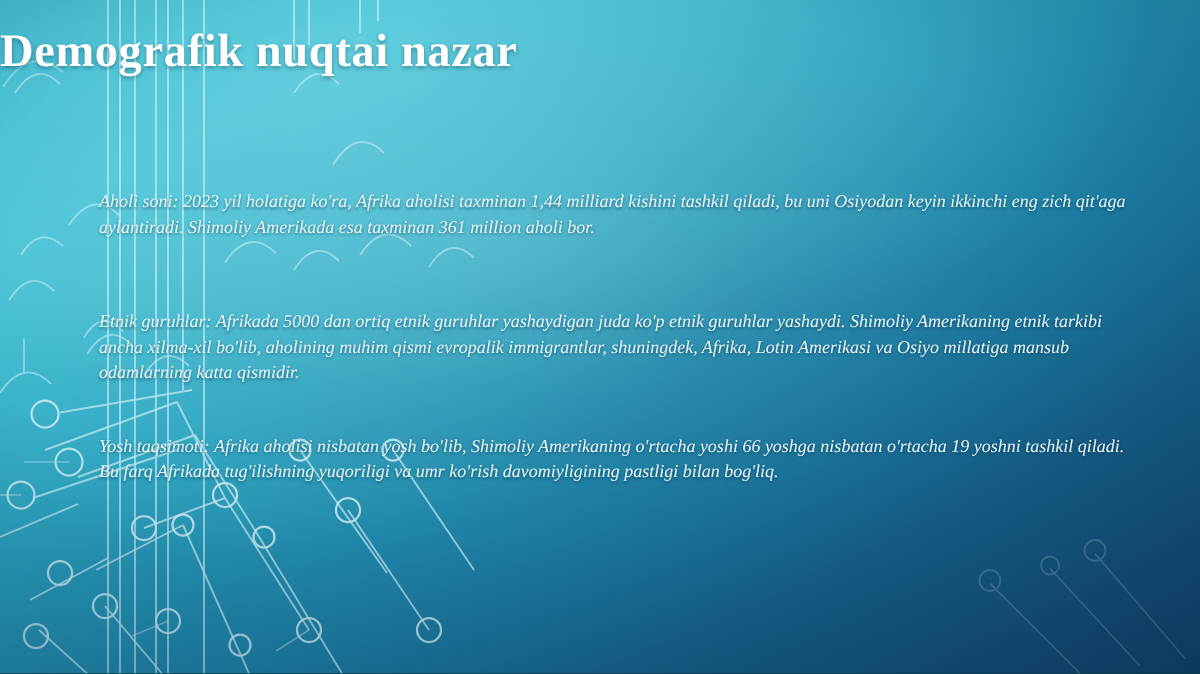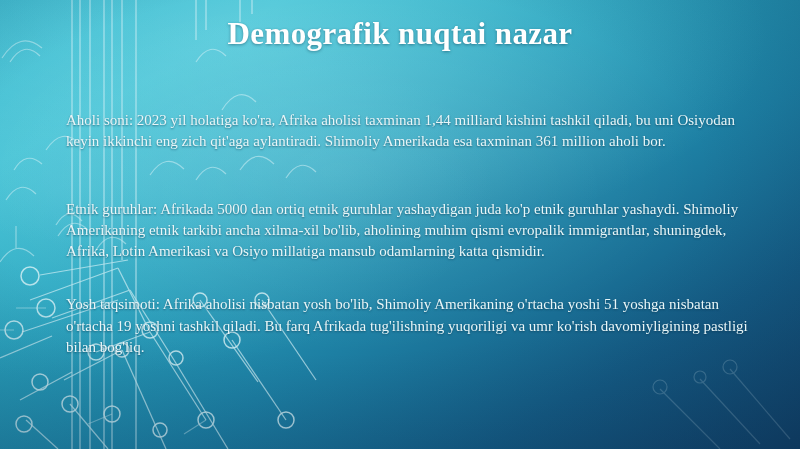--- a/index.html
+++ b/index.html
@@ -42,40 +42,40 @@
     height: 220px;
     opacity: 0.30;
     pointer-events: none;
     transform: scaleX(-1);
   }
   .title {
     position: absolute;
     left: 0;
     right: 0;
     top: 16px;
-    text-align: center;
     color: #ffffff;
     font-size: 31px;
     font-weight: bold;
     letter-spacing: 0.4px;
     text-shadow: 0 1px 3px rgba(10,50,70,0.45);
   }
   .body-block {
     position: absolute;
     left: 66px;
     width: 690px;
     top: 110px;
   }
   .para {
     color: #e8f6f8;
-    font-size: 15px;
+    font-size: 12px;
     line-height: 1.42;
     text-shadow: 0 1px 2px rgba(8,45,70,0.55);
-    margin: 0 0 34px 0;
+    margin: 16px 0 34px 0;
     max-width: 692px;
+    font-style: italic;
   }
   .para.p1 { margin-bottom: 46px; }
   .para.p2 { margin-bottom: 32px; }
   .para.p3 { margin-bottom: 0; }
 </style>
 </head>
 <body>
 
 <div id="slide">
 
@@ -169,16 +169,16 @@
     </g>
   </svg>
 
   <div class="vignette"></div>
 
   <div class="title">Demografik nuqtai nazar</div>
 
   <div class="body-block">
     <p class="para p1">Aholi soni: 2023 yil holatiga ko'ra, Afrika aholisi taxminan 1,44 milliard kishini tashkil qiladi, bu uni Osiyodan keyin ikkinchi eng zich qit'aga aylantiradi. Shimoliy Amerikada esa taxminan 361 million aholi bor.</p>
     <p class="para p2">Etnik guruhlar: Afrikada 5000 dan ortiq etnik guruhlar yashaydigan juda ko'p etnik guruhlar yashaydi. Shimoliy Amerikaning etnik tarkibi ancha xilma-xil bo'lib, aholining muhim qismi evropalik immigrantlar, shuningdek, Afrika, Lotin Amerikasi va Osiyo millatiga mansub odamlarning katta qismidir.</p>
-    <p class="para p3">Yosh taqsimoti: Afrika aholisi nisbatan yosh bo'lib, Shimoliy Amerikaning o'rtacha yoshi 51 yoshga nisbatan o'rtacha 19 yoshni tashkil qiladi. Bu farq Afrikada tug'ilishning yuqoriligi va umr ko'rish davomiyligining pastligi bilan bog'liq.</p>
+    <p class="para p3">Yosh taqsimoti: Afrika aholisi nisbatan yosh bo'lib, Shimoliy Amerikaning o'rtacha yoshi 66 yoshga nisbatan o'rtacha 19 yoshni tashkil qiladi. Bu farq Afrikada tug'ilishning yuqoriligi va umr ko'rish davomiyligining pastligi bilan bog'liq.</p>
   </div>
 
 </div>
 
 </body></html>

